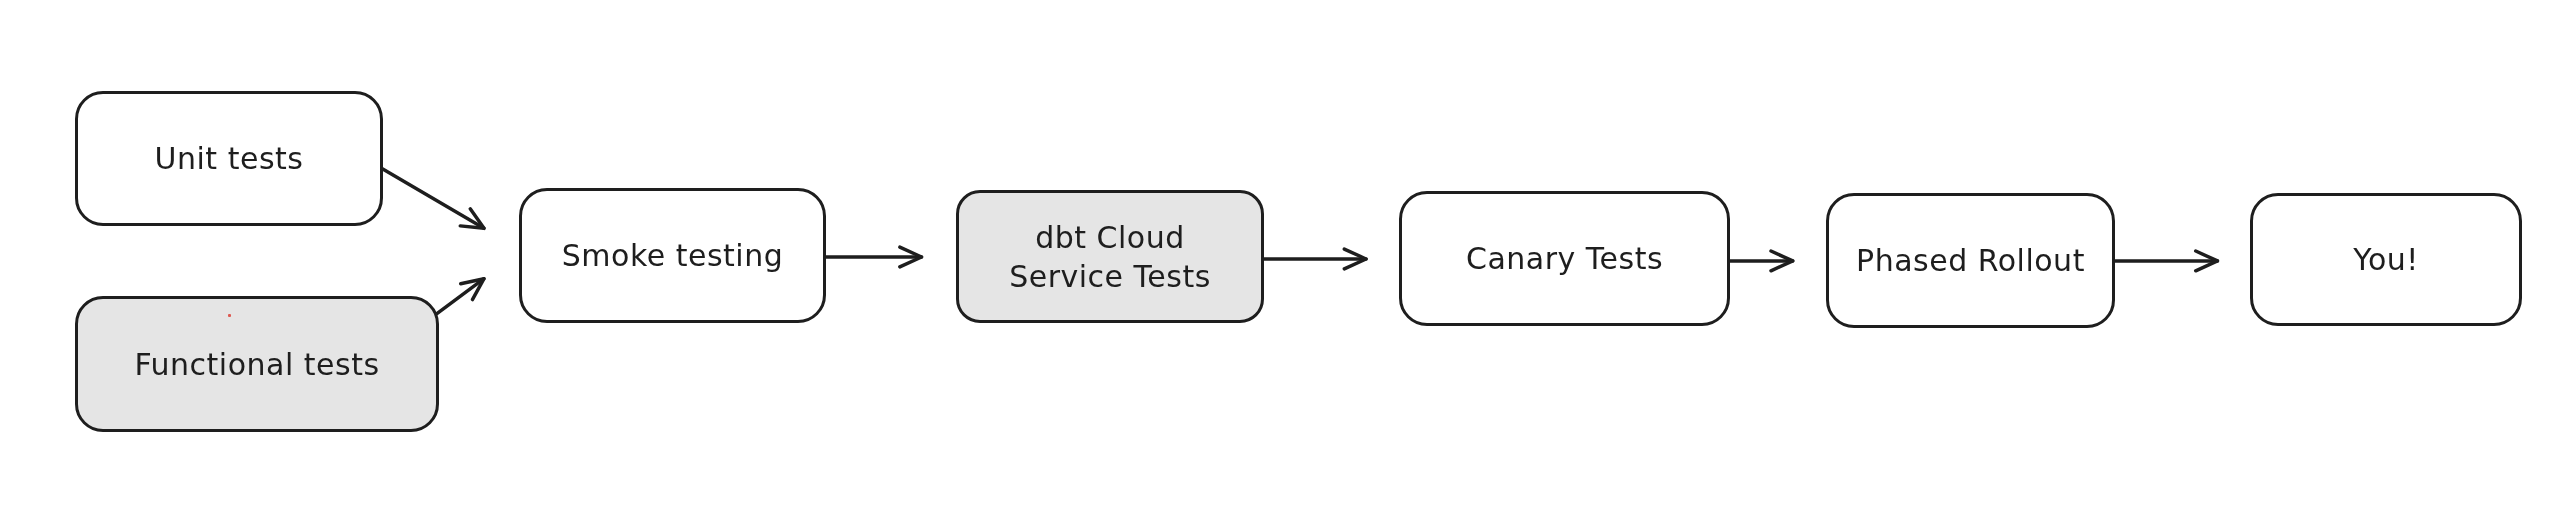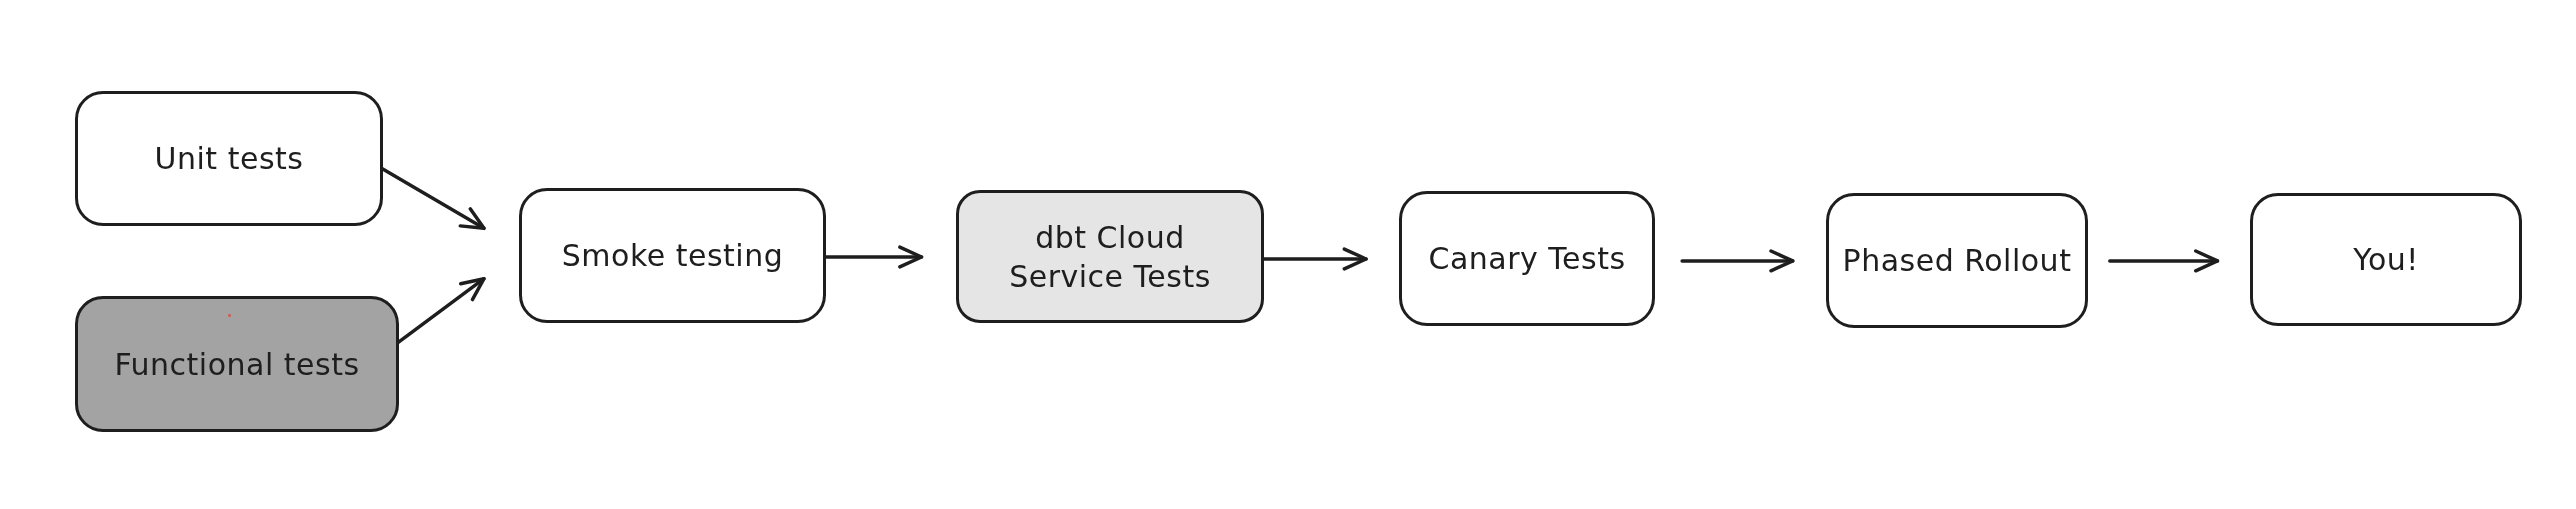--- a/index.html
+++ b/index.html
@@ -67,34 +67,34 @@
         <line x1="811" y1="260" x2="933" y2="260" stroke="#1e1e1e" stroke-width="3.5" stroke-linecap="round" marker-end="url(#arrowhead)"></line>
         <line x1="1255" y1="262" x2="1383" y2="262" stroke="#1e1e1e" stroke-width="3.5" stroke-linecap="round" marker-end="url(#arrowhead)"></line>
         <line x1="1703" y1="264" x2="1815" y2="264" stroke="#1e1e1e" stroke-width="3.5" stroke-linecap="round" marker-end="url(#arrowhead)"></line>
         <line x1="2136" y1="264" x2="2245" y2="264" stroke="#1e1e1e" stroke-width="3.5" stroke-linecap="round" marker-end="url(#arrowhead)"></line>
       </g>
   </svg>
 
   <div class="node" style="left: 47px; top: 91px; width: 308px; height: 135px; border-color: rgb(30, 30, 30); background: rgb(255, 255, 255);">
     <span class="label">Unit tests</span>
   </div>
-  <div class="node" style="left: 47px; top: 296px; width: 324px; height: 136px; border-color: rgb(30, 30, 30); background: #a3a3a3;">
+  <div class="node" style="left: 47px; top: 296px; width: 364px; height: 136px; border-color: rgb(30, 30, 30); background: #e5e5e5;">
     <span class="label">Functional tests</span>
   </div>
   <div class="node" style="left: 491px; top: 188px; width: 307px; height: 135px; border-color: rgb(30, 30, 30); background: rgb(255, 255, 255);">
     <span class="label">Smoke testing</span>
   </div>
   <div class="node" style="left: 928px; top: 190px; width: 308px; height: 133px; border-color: rgb(30, 30, 30); background: #e5e5e5; border-radius: 24px;">
     <span class="label">dbt Cloud
 Service Tests</span>
   </div>
-  <div class="node" style="left: 1371px; top: 191px; width: 256px; height: 135px; border-color: rgb(30, 30, 30); background: rgb(255, 255, 255);">
+  <div class="node" style="left: 1371px; top: 191px; width: 331px; height: 135px; border-color: rgb(30, 30, 30); background: rgb(255, 255, 255);">
     <span class="label">Canary Tests</span>
   </div>
-  <div class="node" style="left: 1798px; top: 193px; width: 262px; height: 135px; border-color: rgb(30, 30, 30); background: rgb(255, 255, 255);">
+  <div class="node" style="left: 1798px; top: 193px; width: 289px; height: 135px; border-color: rgb(30, 30, 30); background: rgb(255, 255, 255);">
     <span class="label">Phased Rollout</span>
   </div>
   <div class="node" style="left: 2222px; top: 193px; width: 272px; height: 133px; border-color: rgb(30, 30, 30); background: rgb(255, 255, 255);">
     <span class="label">You!</span>
   </div>
 
   <div class="artifact-dot" style="left: 228px; top: 314px; background: rgb(221, 90, 82);"></div>
 
 </div>
 

